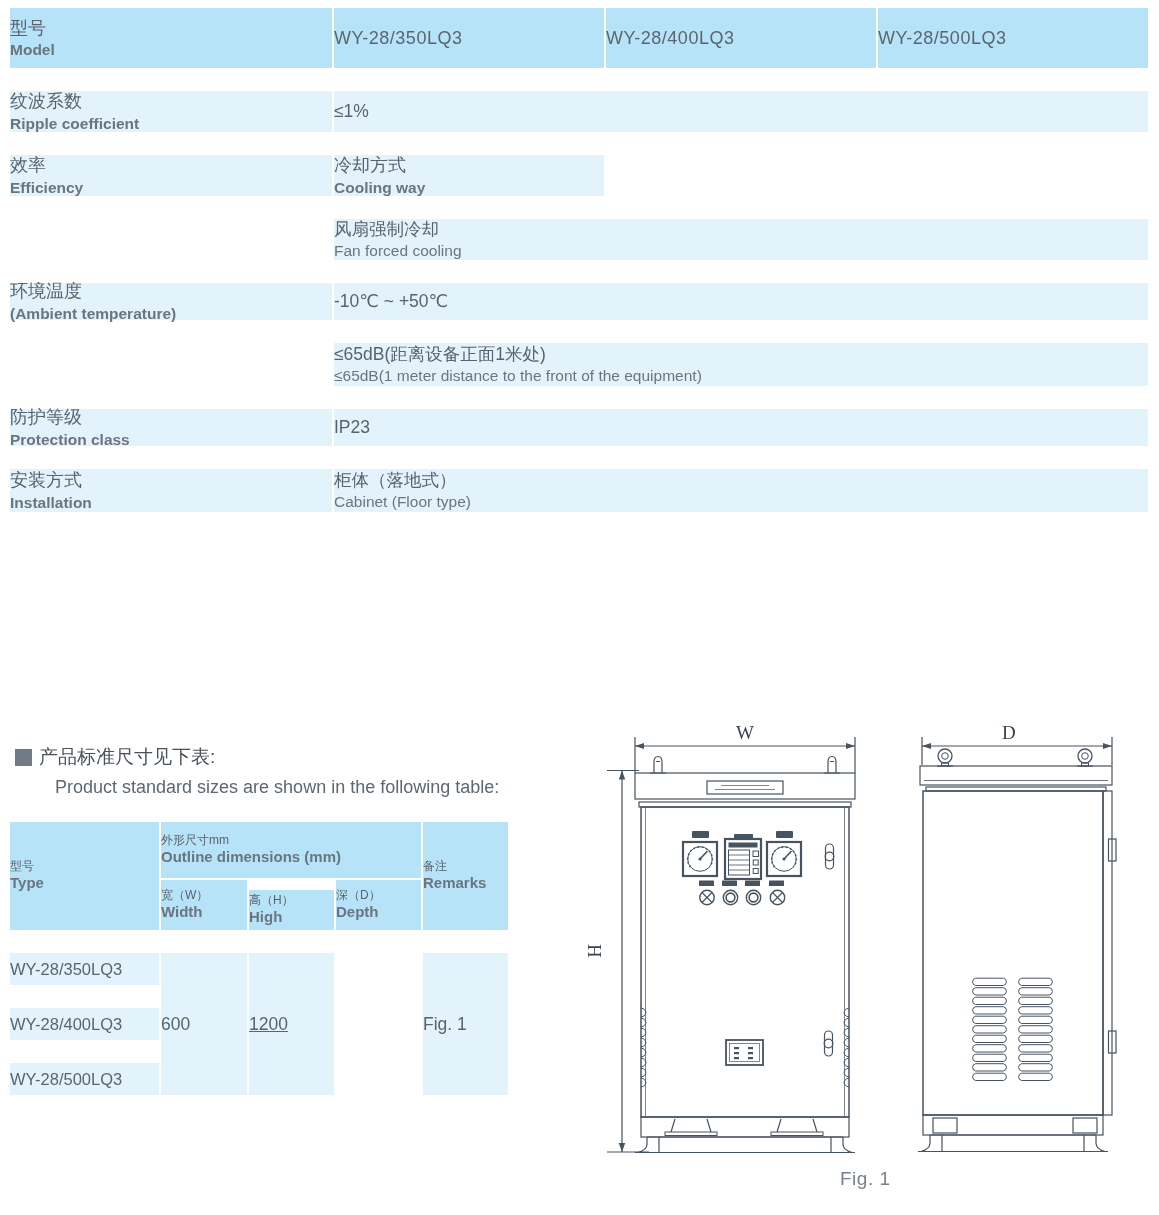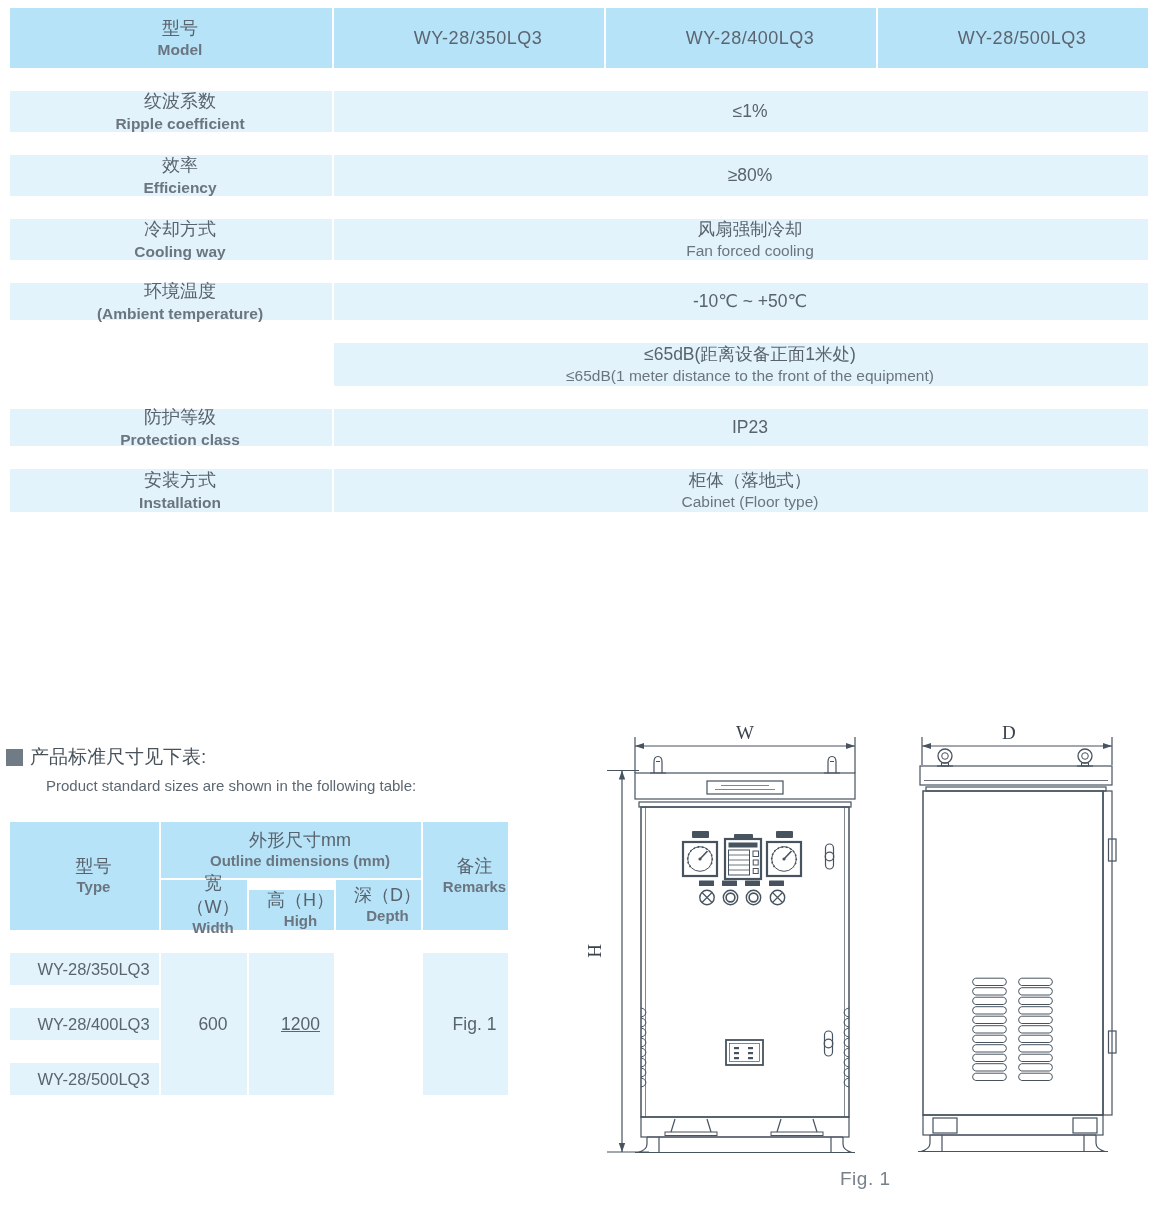--- a/index.html
+++ b/index.html
@@ -4,49 +4,49 @@
 <style>
   html,body{margin:0;padding:0;background:#ffffff;}
   .page{position:relative;width:1159px;height:1215px;background:#ffffff;overflow:hidden;
         font-family:"Liberation Sans","DejaVu Sans",sans-serif;color:#5b6570;}
 
   
   .spec-table{position:absolute;left:10px;top:8px;width:1138px;display:grid;
               grid-template-columns:322px 1fr 1fr 1fr;
               grid-template-rows:60px 62px 62px 62px 58px 64px 58px 64px;
               gap:2px;}
-  .cell{display:flex;flex-direction:column;align-items:center;justify-content:center;text-align:center;padding-left:18px;}
+  .cell{display:flex;flex-direction:column;align-items:flex-start;justify-content:center;text-align:center;}
   .hd{background:#b6e3f8;}
   .bd{background:#e3f3fc;margin-top:21px;}
   .cn{font-size:18px;color:#59636d;line-height:1.3;}
   .en{font-size:15.5px;color:#6b7580;line-height:1.25;font-weight:bold;}
   .md{font-size:18px;color:#5b6570;letter-spacing:.5px;}
   .sv{grid-column:2/5;}
   .v1{font-size:17.5px;color:#59636d;line-height:1.35;}
   .v2{font-size:15.5px;color:#6b7580;line-height:1.3;}
   .v2:empty{display:none;}
 
   
-  .sec{position:absolute;left:6px;top:744px;}
+  .sec{position:absolute;left:15px;top:744px;}
   .sec-cn{font-size:19px;color:#49525b;display:flex;align-items:center;}
   .bullet{display:inline-block;width:17px;height:17px;background:#717b85;margin-right:7px;}
-  .sec-en{font-size:15px;color:#5d670f0;color:#5d6771;margin:7px 0 8px 40px;}
+  .sec-en{font-size:18px;color:#5d670f0;color:#5d6771;margin:7px 0 8px 40px;}
 
   
   .dim-table{position:absolute;left:10px;top:822px;display:grid;
              grid-template-columns:149px 86px 85px 85px 85px;
              grid-template-rows:56px 50px 53px 53px 53px;gap:2px;}
   .dt-type{grid-column:1;grid-row:1/3;}
   .dt-outline{grid-column:2/5;grid-row:1;}
   .dt-w{grid-column:2;grid-row:2;} .dt-h{grid-column:3;grid-row:2;margin-top:10px;} .dt-d{grid-column:4;grid-row:2;}
   .dt-rem{grid-column:5;grid-row:1/3;}
   .dt-m1{grid-column:1;grid-row:3;} .dt-m2{grid-column:1;grid-row:4;} .dt-m3{grid-column:1;grid-row:5;}
   .dt-wv{grid-column:2;grid-row:3/6;} .dt-hv{grid-column:3;grid-row:3/6;text-decoration:underline;}
   .dt-dv{grid-column:4;grid-row:3/6;} .dt-rv{grid-column:5;grid-row:3/6;}
-  .dim-table .cn{font-size:18px;} .dim-table .en{font-size:15px;}
+  .dim-table .cn{font-size:12px;} .dim-table .en{font-size:15px;}
   .mdl{font-size:16.5px;color:#5b6570;}
   .num{font-size:17.5px;color:#59636d;}
 
   
   .fig-svg{position:absolute;}
   .dimlabel{position:absolute;font-family:"Liberation Serif","DejaVu Serif",serif;
             font-size:19px;color:#39434d;}
   .hrot{transform:rotate(-90deg);}
   .figcap{position:absolute;left:840px;top:1168px;font-size:19px;color:#78818a;letter-spacing:.5px;}
 </style>
@@ -75,24 +75,20 @@
       <div class="en">Ripple coefficient</div>
     </div>
     <div class="cell bd sv">
       <div class="v1">≤1%</div>
 
     </div>
 
     <div class="cell bd">
       <div class="cn">效率</div>
       <div class="en">Efficiency</div>
-    </div>
-    <div class="cell bd sv">
-      <div class="v1">≥80%</div>
-
     </div>
 
     <div class="cell bd">
       <div class="cn">冷却方式</div>
       <div class="en">Cooling way</div>
     </div>
     <div class="cell bd sv">
       <div class="v1">风扇强制冷却</div>
       <div class="v2">Fan forced cooling</div>
     </div>

